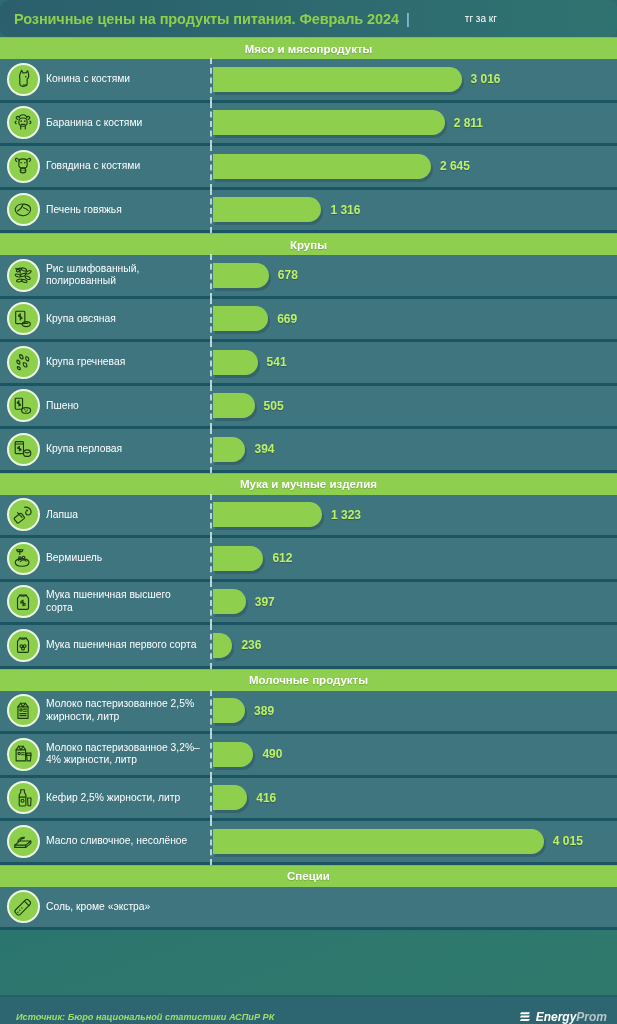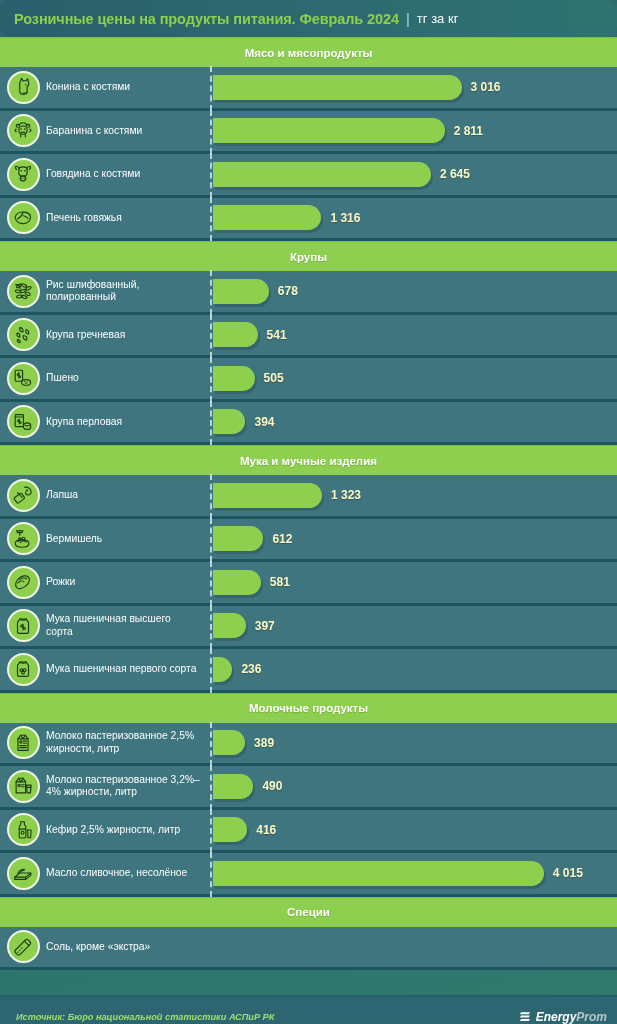--- a/index.html
+++ b/index.html
@@ -21,25 +21,25 @@
     display:flex; align-items:center;
     padding-left:14px;
     background:linear-gradient(90deg,#2a5f6b 0%,#2e6b70 60%,#2f7370 100%);
     border-radius:9px;
   }
   .title-main {
     color:#8ed04a; font-weight:bold; font-size:14.5px; letter-spacing:-0.1px;
     white-space:nowrap;
   }
   .title-sep { color:#9fd9ef; font-size:15px; margin:0 7px; font-weight:400; }
-  .title-unit { color:#ffffff; font-size:13px; }
+  .title-unit { color:#ffffff; font-size:10px;margin-left:48px; }
 
   
   .section-head {
-    height:30px;
+    height:22px;
     background:#8ecf4f;
     display:flex; align-items:center; justify-content:center;
     border-top:1px solid #7cc043;
   }
   .section-head span {
     color:#ffffff; font-size:11.5px; font-weight:bold;
     text-shadow:0 1px 1px rgba(0,0,0,.18);
   }
 
   
@@ -82,21 +82,21 @@
   }
   .bar {
     position:relative;
     height:25px;
     margin-left:3px;
     background:#8ed04e;
     border-radius:0 13px 13px 0;
     box-shadow:2px 3px 0 rgba(0,0,0,.14);
   }
   .value {
-    color:#fef9c3; font-weight:bold; font-size:12px;
+    color:#bef264; font-weight:bold; font-size:12px;
     margin-left:9px; white-space:nowrap;
     text-shadow:0 1px 1px rgba(0,0,0,.25);
   }
 
   
   .footer {
     position:absolute; left:0; right:0; bottom:0;
     height:29px;
     background:#2d6670;
     display:flex; align-items:center; justify-content:space-between;
@@ -233,20 +233,38 @@
           <div class="bar-area">
             <div class="axis-line"></div>
             <div class="bar" style="width: 55.8672px;"></div>
             <div class="value">678</div>
           </div>
         </div>
         <div class="row">
           <div class="icon-cell">
             <div class="icon-badge">
               <svg width="22" height="22" viewBox="0 0 24 24">
+                <rect x="4" y="3.5" width="10" height="13.5" rx="1" fill="none" stroke="#1d3b12" stroke-width="1.25" stroke-linecap="round" stroke-linejoin="round"></rect>
+                <path d="M9 6 v7 M9 7.5 C7.8 7 7 7.8 7.2 9 C8.4 9.4 9 8.7 9 7.5 Z M9 10 C10.2 9.5 11 10.3 10.8 11.5 C9.6 11.9 9 11.2 9 10 Z" fill="none" stroke="#1d3b12" stroke-width="1.25" stroke-linecap="round" stroke-linejoin="round"></path>
+                <path d="M11 17.5 C11 15.8 13 14.8 15.5 14.8 C18 14.8 20 15.8 20 17.5 C20 19.3 18 20.3 15.5 20.3 C13 20.3 11 19.3 11 17.5 Z" fill="none" stroke="#1d3b12" stroke-width="1.25" stroke-linecap="round" stroke-linejoin="round"></path>
+                <path d="M13.5 16.3 C14.5 16.9 16.5 16.9 17.5 16.3" fill="none" stroke="#1d3b12" stroke-width="1.25" stroke-linecap="round" stroke-linejoin="round"></path>
+              </svg>
+            </div>
+          </div>
+          <div class="label-cell">Крупа овсяная</div>
+          <div class="bar-area">
+            <div class="axis-line"></div>
+            <div class="bar" style="width: 55.1256px;"></div>
+            <div class="value">669</div>
+          </div>
+        </div>
+        <div class="row">
+          <div class="icon-cell">
+            <div class="icon-badge">
+              <svg width="22" height="22" viewBox="0 0 24 24">
                 <path d="M8.5 4 C11 4 12.5 6 12 8.5 C9.5 8.8 7.8 7 8.5 4 Z" fill="none" stroke="#1d3b12" stroke-width="1.25" stroke-linecap="round" stroke-linejoin="round"></path>
                 <path d="M15.5 6 C18 6.5 19 8.8 17.8 11 C15.3 10.6 14.2 8.4 15.5 6 Z" fill="none" stroke="#1d3b12" stroke-width="1.25" stroke-linecap="round" stroke-linejoin="round"></path>
                 <path d="M5.5 10 C8 10 9.2 12 8.5 14.3 C6 14.2 4.8 12.3 5.5 10 Z" fill="none" stroke="#1d3b12" stroke-width="1.25" stroke-linecap="round" stroke-linejoin="round"></path>
                 <path d="M12.5 12.5 C15.5 12.5 17 15 16 17.5 C13 17.4 11.5 15 12.5 12.5 Z" fill="none" stroke="#1d3b12" stroke-width="1.25" stroke-linecap="round" stroke-linejoin="round"></path>
                 <path d="M6 17 C8.5 17 9.5 18.8 8.8 20.5 C6.4 20.4 5.3 18.7 6 17 Z" fill="none" stroke="#1d3b12" stroke-width="1.25" stroke-linecap="round" stroke-linejoin="round"></path>
               </svg>
             </div>
           </div>
           <div class="label-cell">Крупа гречневая</div>
           <div class="bar-area">
@@ -329,37 +347,20 @@
                 <circle cx="8.5" cy="12.2" r="1.5" fill="none" stroke="#1d3b12" stroke-width="1.25" stroke-linecap="round" stroke-linejoin="round"></circle>
                 <circle cx="12.5" cy="11.6" r="1.5" fill="none" stroke="#1d3b12" stroke-width="1.25" stroke-linecap="round" stroke-linejoin="round"></circle>
               </svg>
             </div>
           </div>
           <div class="label-cell">Вермишель</div>
           <div class="bar-area">
             <div class="axis-line"></div>
             <div class="bar" style="width: 50.4288px;"></div>
             <div class="value">612</div>
-          </div>
-        </div>
-        <div class="row">
-          <div class="icon-cell">
-            <div class="icon-badge">
-              <svg width="22" height="22" viewBox="0 0 24 24">
-                <path d="M5 18 C3 15.5 4 11 7.5 8 C11 5 15.5 4.5 17.8 6.5 C20 8.5 19 13 15.5 16 C12 19 7 20.5 5 18 Z" fill="none" stroke="#1d3b12" stroke-width="1.25" stroke-linecap="round" stroke-linejoin="round"></path>
-                <path d="M8.5 9.5 C10.5 7.5 14 7 16 8.5" fill="none" stroke="#1d3b12" stroke-width="1.25" stroke-linecap="round" stroke-linejoin="round"></path>
-                <path d="M6.5 13 C8 11 11 10.3 13 11.5" fill="none" stroke="#1d3b12" stroke-width="1.25" stroke-linecap="round" stroke-linejoin="round"></path>
-              </svg>
-            </div>
-          </div>
-          <div class="label-cell">Рожки</div>
-          <div class="bar-area">
-            <div class="axis-line"></div>
-            <div class="bar" style="width: 47.8744px;"></div>
-            <div class="value">581</div>
           </div>
         </div>
         <div class="row">
           <div class="icon-cell">
             <div class="icon-badge">
               <svg width="22" height="22" viewBox="0 0 24 24">
                 <path d="M6 8 L8.5 4.5 h7 L18 8 v10.5 a1.5 1.5 0 0 1 -1.5 1.5 h-9 A1.5 1.5 0 0 1 6 18.5 Z" fill="none" stroke="#1d3b12" stroke-width="1.25" stroke-linecap="round" stroke-linejoin="round"></path>
                 <path d="M8.5 4.5 C10 6.2 14 6.2 15.5 4.5" fill="none" stroke="#1d3b12" stroke-width="1.25" stroke-linecap="round" stroke-linejoin="round"></path>
                 <path d="M12 10 v6 M12 11 c-1.6-.7-2.7.5-2.4 2 1.6.5 2.4-.5 2.4-2 Z M12 13.4 c1.6-.7 2.7.5 2.4 2 -1.6.5-2.4-.5-2.4-2 Z" fill="none" stroke="#1d3b12" stroke-width="1.25" stroke-linecap="round" stroke-linejoin="round"></path>
               </svg>

